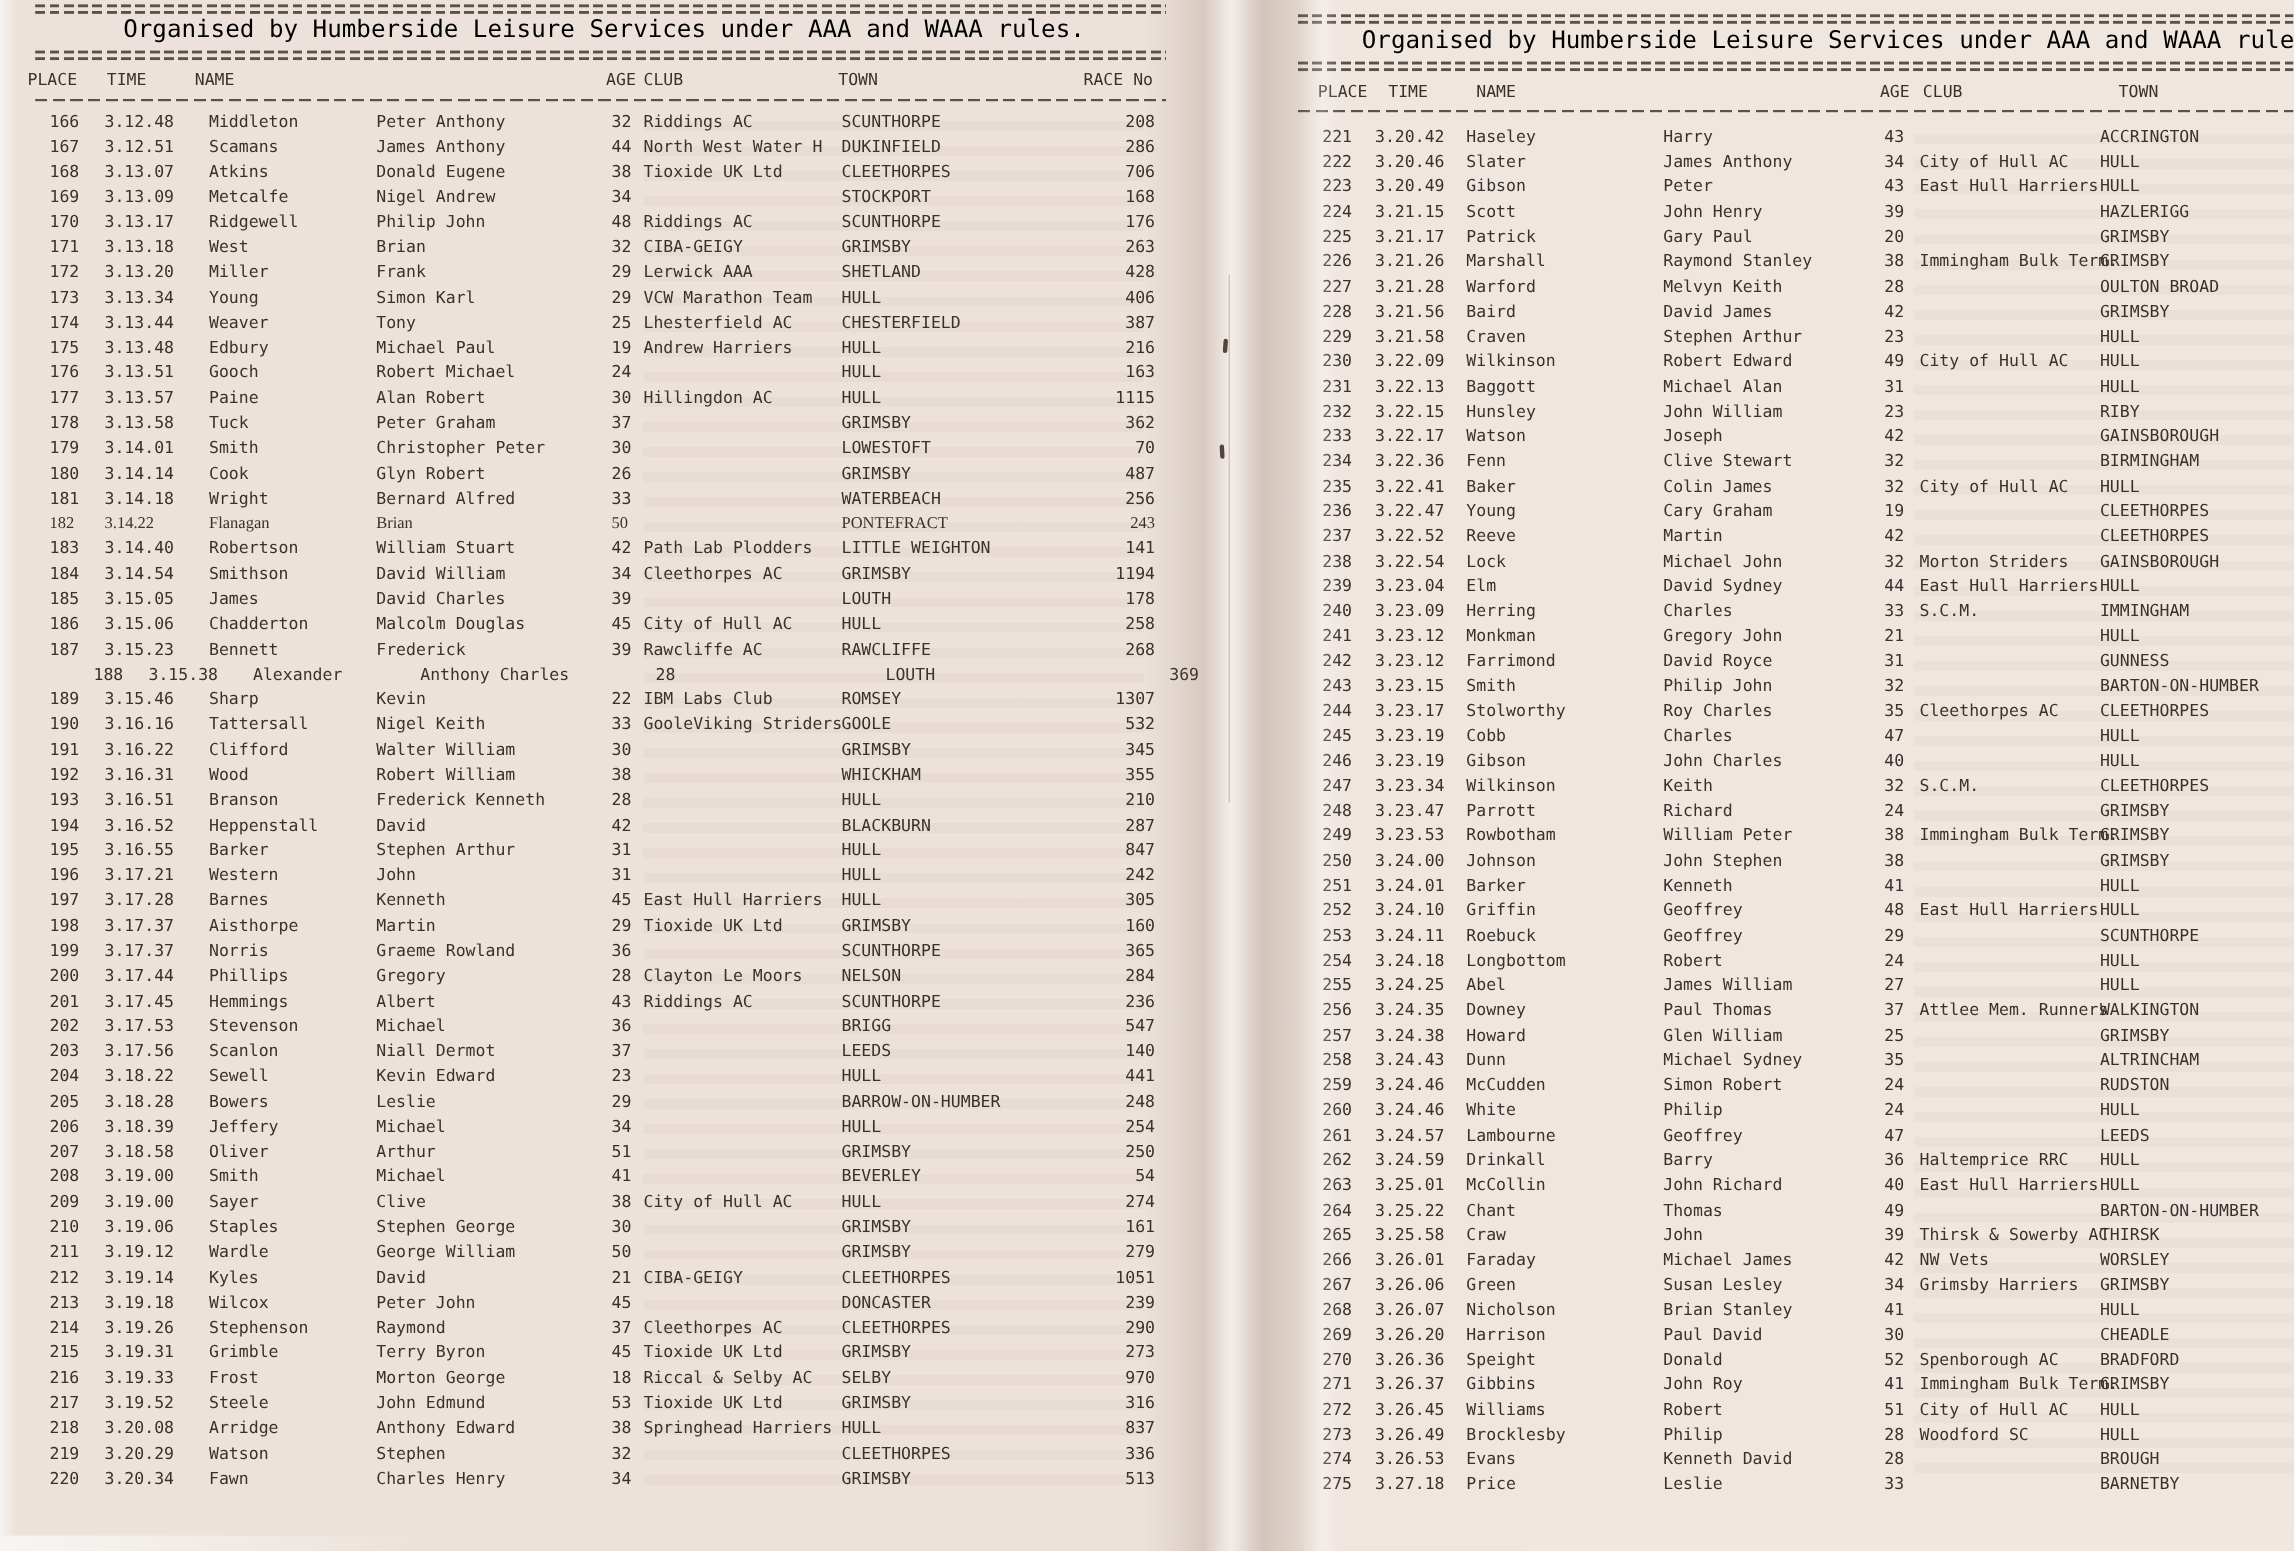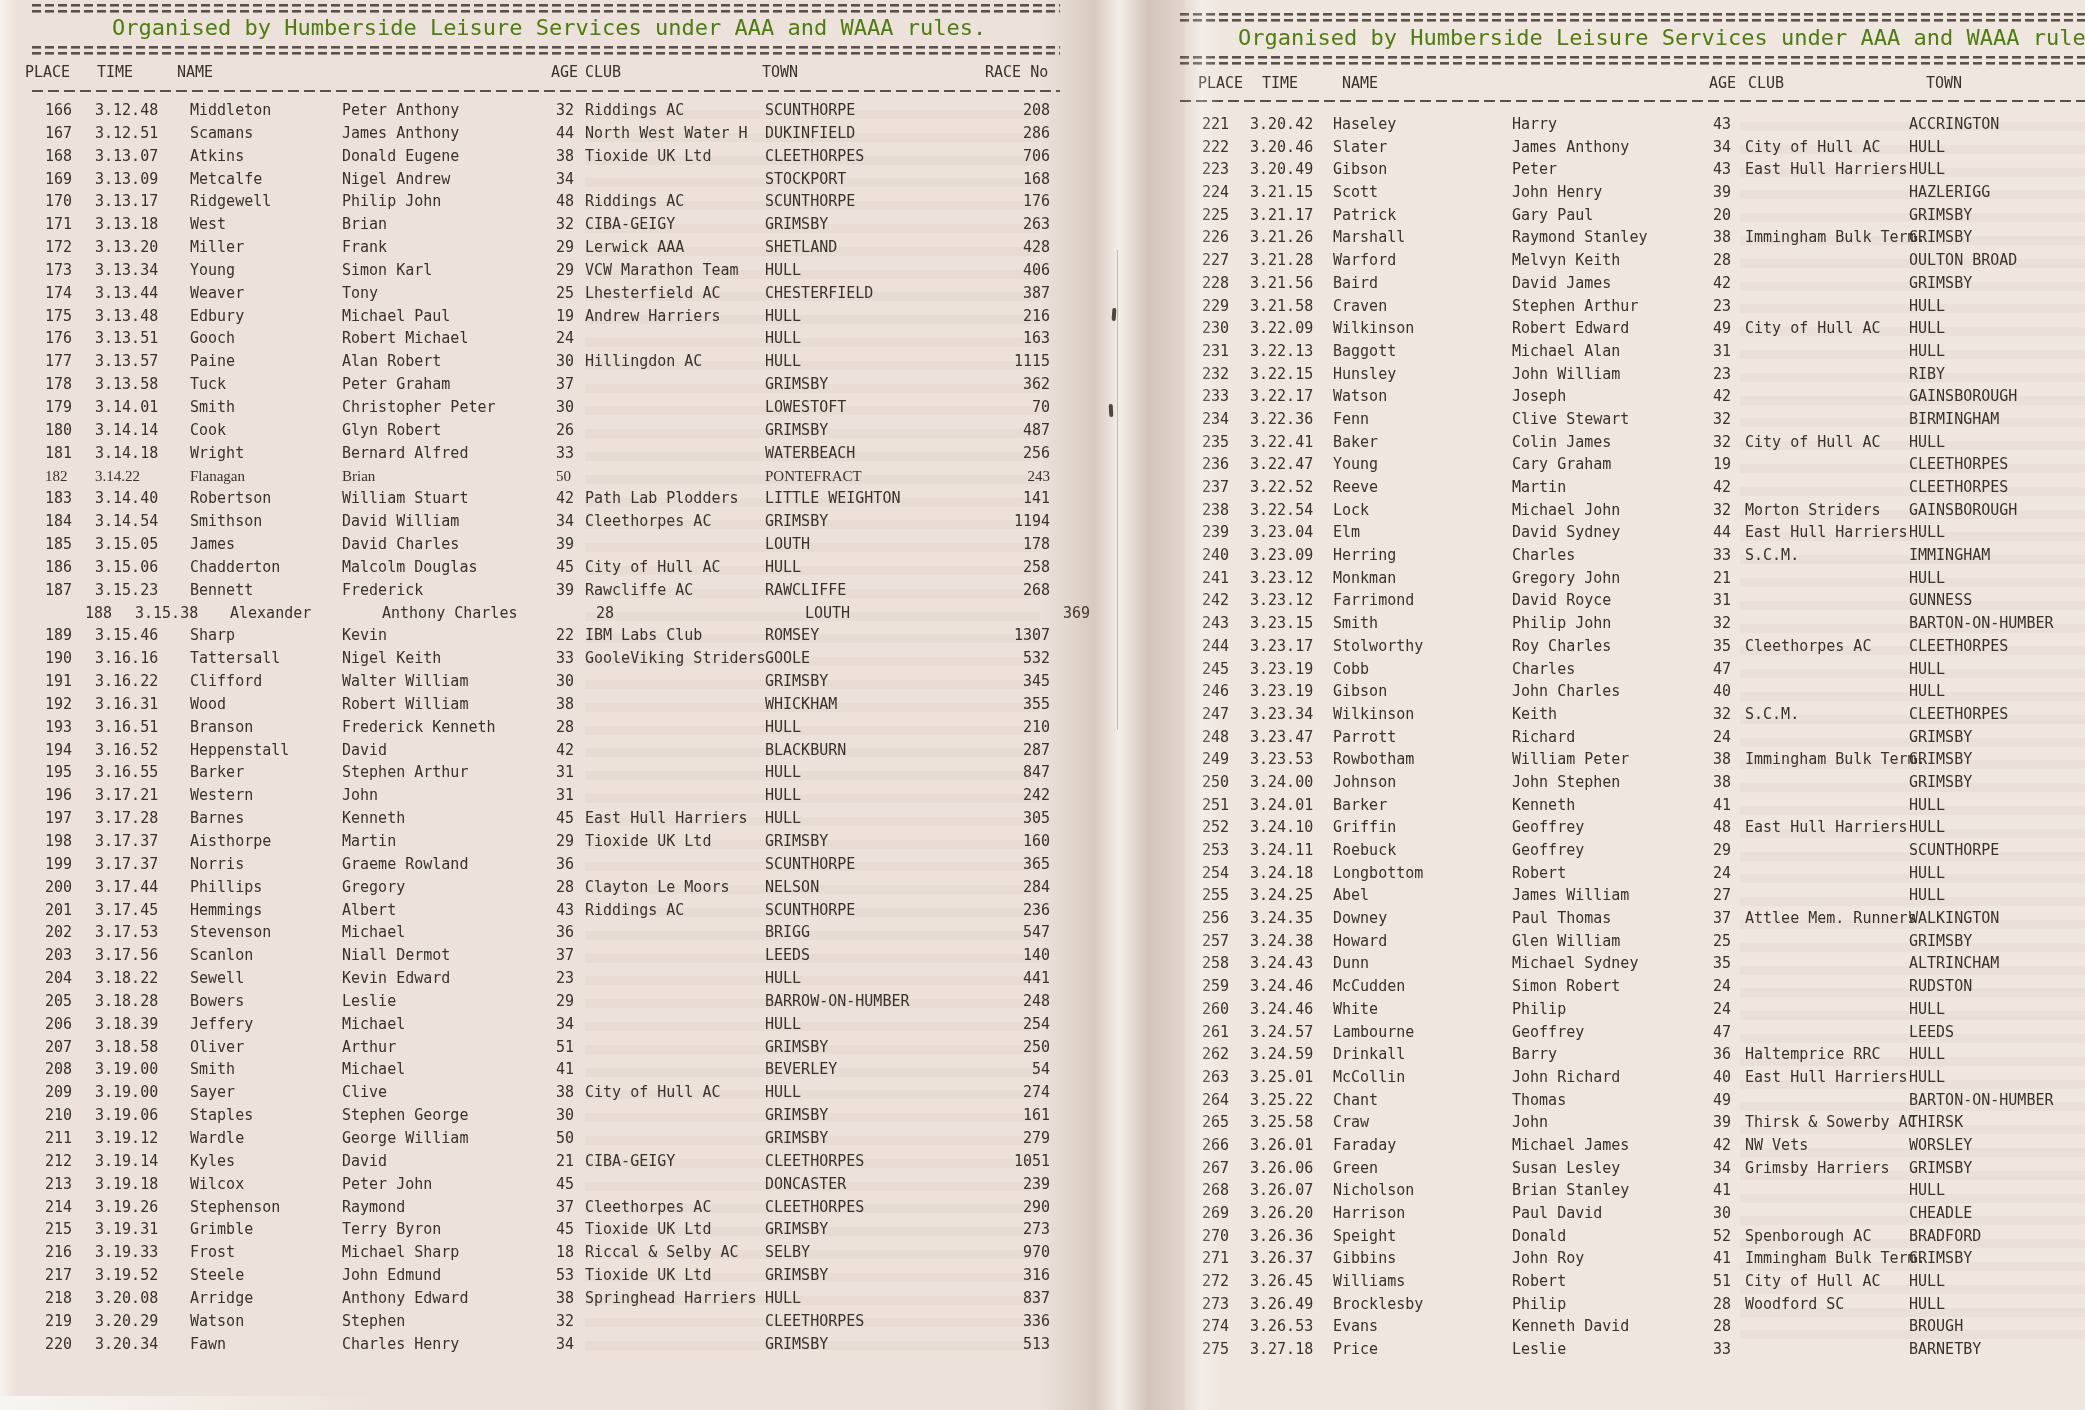--- a/index.html
+++ b/index.html
@@ -39,21 +39,21 @@
       repeating-linear-gradient(90deg,#59514a 0 9px,transparent 9px 13px) 0 100%/100% 2.6px no-repeat;}
   .rule-single{height:2.4px;background:repeating-linear-gradient(90deg,#59514a 0 11px,transparent 11px 16px);}
   .lp-rule-top{left:32px;top:4px;width:1028px;}
   .rp-rule-top{left:1180px;top:13px;width:905px;}
   .lp-rule-mid{left:32px;top:46px;width:1028px;}
   .rp-rule-mid{left:1180px;top:56px;width:905px;}
   .lp-rule-head{left:32px;top:90px;width:1028px;}
   .rp-rule-head{left:1180px;top:100px;width:905px;}
 
   
-  .title{font-size:22px;white-space:nowrap;color:#4d7c0f;}
+  .title{font-size:22px;white-space:nowrap;color:#000000;}
   .lp-title{left:112px;top:15px;}
   .rp-title{left:1238px;top:25px;}
   .hdr{font-size:15px;white-space:nowrap;color:#39322c;}
   .lp-head{top:62px;}
   .rp-head{top:73px;}
 
   .rows{font-size:15px;}
   .row{position:relative;}
   .cell{position:absolute;top:2px;white-space:nowrap;line-height:17px;}
   .lp-rows{left:45px;top:100px;width:1012px;}
@@ -594,21 +594,21 @@
       <span class="cell c-first">Terry Byron</span>
       <span class="cell c-age">45</span>
       <span class="cell c-club">Tioxide UK Ltd</span>
       <span class="cell c-town">GRIMSBY</span>
       <span class="cell c-race">273</span>
     </div>
     <div class="row" style="height: 22.85px;">
       <span class="cell c-place">216</span>
       <span class="cell c-time">3.19.33</span>
       <span class="cell c-sur">Frost</span>
-      <span class="cell c-first">Michael Sharp</span>
+      <span class="cell c-first">Morton George</span>
       <span class="cell c-age">18</span>
       <span class="cell c-club">Riccal &amp; Selby AC</span>
       <span class="cell c-town">SELBY</span>
       <span class="cell c-race">970</span>
     </div>
     <div class="row" style="height: 22.85px;">
       <span class="cell c-place">217</span>
       <span class="cell c-time">3.19.52</span>
       <span class="cell c-sur">Steele</span>
       <span class="cell c-first">John Edmund</span>

